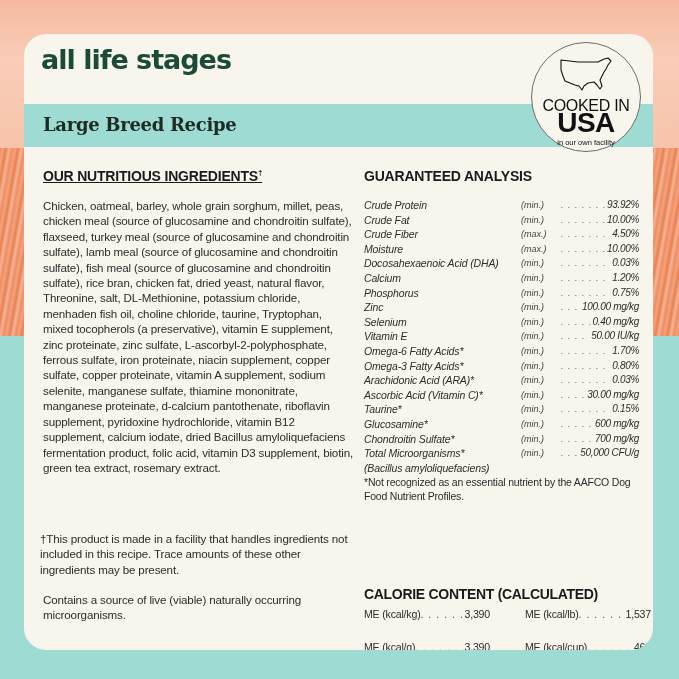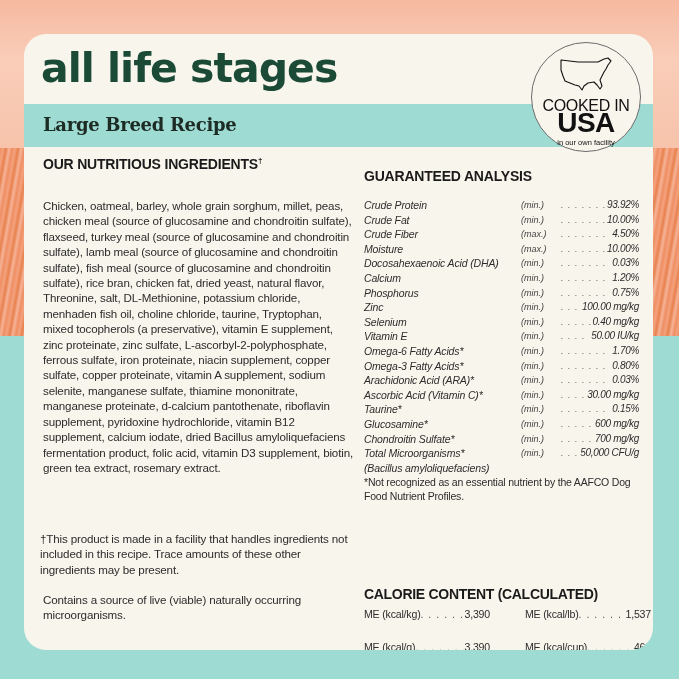--- a/index.html
+++ b/index.html
@@ -2,21 +2,21 @@
 <html style="--brand: #1b4a37;"><head>
 <meta charset="utf-8">
 <style>
   html, body { margin:0; padding:0; }
   body { width:679px; height:679px; position:relative; overflow:hidden; font-family:"Liberation Sans", sans-serif; }
   .bg-sky { position:absolute; left:0; top:0; width:679px; height:150px; background:linear-gradient(180deg,#f6b9a0 0%,#f9cdb8 40%,#f7c3ab 100%); }
   .bg-grass { position:absolute; left:0; top:148px; width:679px; height:190px;
     background:repeating-linear-gradient(100deg,#ef8d63 0px,#f4a27d 3px,#e8814f 6px,#f6b396 9px,#ee9066 12px); }
   .bg-teal { position:absolute; left:0; top:336px; width:679px; height:343px; background:#9edcd3; }
   .card { position:absolute; left:24px; top:34px; width:629px; height:616px; background:#f8f5ec; border-radius:22px; overflow:hidden; }
-  .title { position:absolute; left:17px; top:10px; font-family:"DejaVu Sans", sans-serif; font-weight:bold; font-size:41px; letter-spacing:-1px; color:var(--brand);text-align:right; }
+  .title { position:absolute; left:17px; top:10px; font-family:"DejaVu Sans", sans-serif; font-weight:bold; font-size:27px; letter-spacing:-1px; color:var(--brand);text-align:right; }
   .band { position:absolute; left:0; top:70px; width:629px; height:43px; background:#9edcd3; }
   .subtitle { position:absolute; left:19px; top:80px; font-family:"DejaVu Serif", serif; font-weight:bold; font-size:18px; color:#1d2b25; letter-spacing:-0.3px; }
   .badge { position:absolute; left:507px; top:8px; width:108px; height:108px; border-radius:50%; border:1px solid #6b6b6b; background:#f8f5ec; text-align:center; }
   .badge svg { position:absolute; left:26px; top:13px; }
   .badge .b1 { position:absolute; left:0; width:108px; top:54px; font-size:16px; color:#111; letter-spacing:-0.3px; }
   .badge .b2 { position:absolute; left:0; width:108px; top:64px; font-size:28px; font-weight:bold; color:#111; letter-spacing:-0.5px; }
   .badge .b3 { position:absolute; left:0; width:108px; top:95px; font-size:7.5px; color:#111; }
   .h2 { position:absolute; font-size:14px; color:#1a1a1a; font-weight:bold; letter-spacing:-0.2px; }
   .ingredients { position:absolute; left:19px; top:164px; width:312px; font-size:11.6px; line-height:15.4px; color:#2c2c2c; letter-spacing:-0.15px; }
   .note { position:absolute; left:16px; top:497px; width:310px; font-size:11.6px; line-height:15.4px; color:#2c2c2c; letter-spacing:-0.15px; }
@@ -48,21 +48,21 @@
 
   <div class="badge">
     <svg width="56" height="38" viewBox="0 0 56 38">
       <path d="M3 4 L20 6 L40 6 L46 3 L50 2 L53 5 L50 9 L48 13 L46 16 L44 20 L42 24 L44 30 L42 33 L39 29 L36 26 L30 27 L26 30 L24 34 L21 30 L17 29 L12 27 L7 25 L5 20 L3 14 Z" fill="none" stroke="#111" stroke-width="1.1" stroke-linejoin="round"></path>
     </svg>
     <div class="b1">COOKED IN</div>
     <div class="b2">USA</div>
     <div class="b3">in our own facility</div>
   </div>
 
-  <div class="h2" style="left:19px; top:122px;">
+  <div class="h2" style="left:19px; top:134px;text-decoration:underline;">
     <span>OUR NUTRITIOUS INGREDIENTS</span><sup style="font-size:8px;">†</sup>
   </div>
   <div class="ingredients">Chicken, oatmeal, barley, whole grain sorghum, millet, peas, chicken meal (source of glucosamine and chondroitin sulfate), flaxseed, turkey meal (source of glucosamine and chondroitin sulfate), lamb meal (source of glucosamine and chondroitin sulfate), fish meal (source of glucosamine and chondroitin sulfate), rice bran, chicken fat, dried yeast, natural flavor, Threonine, salt, DL-Methionine, potassium chloride, menhaden fish oil, choline chloride, taurine, Tryptophan, mixed tocopherols (a preservative), vitamin E supplement, zinc proteinate, zinc sulfate, L-ascorbyl-2-polyphosphate, ferrous sulfate, iron proteinate, niacin supplement, copper sulfate, copper proteinate, vitamin A supplement, sodium selenite, manganese sulfate, thiamine mononitrate, manganese proteinate, d-calcium pantothenate, riboflavin supplement, pyridoxine hydrochloride, vitamin B12 supplement, calcium iodate, dried Bacillus amyloliquefaciens fermentation product, folic acid, vitamin D3 supplement, biotin, green tea extract, rosemary extract.</div>
   <div class="note">†This product is made in a facility that handles ingredients not included in this recipe. Trace amounts of these other ingredients may be present.</div>
   <div class="note2">Contains a source of live (viable) naturally occurring microorganisms.</div>
 
   <div class="h2" style="left:340px; top:134px;">GUARANTEED ANALYSIS</div>
   <div class="ga" id="ga-table">
       <div class="ga-row">
         <span class="ga-name">Crude Protein</span>

